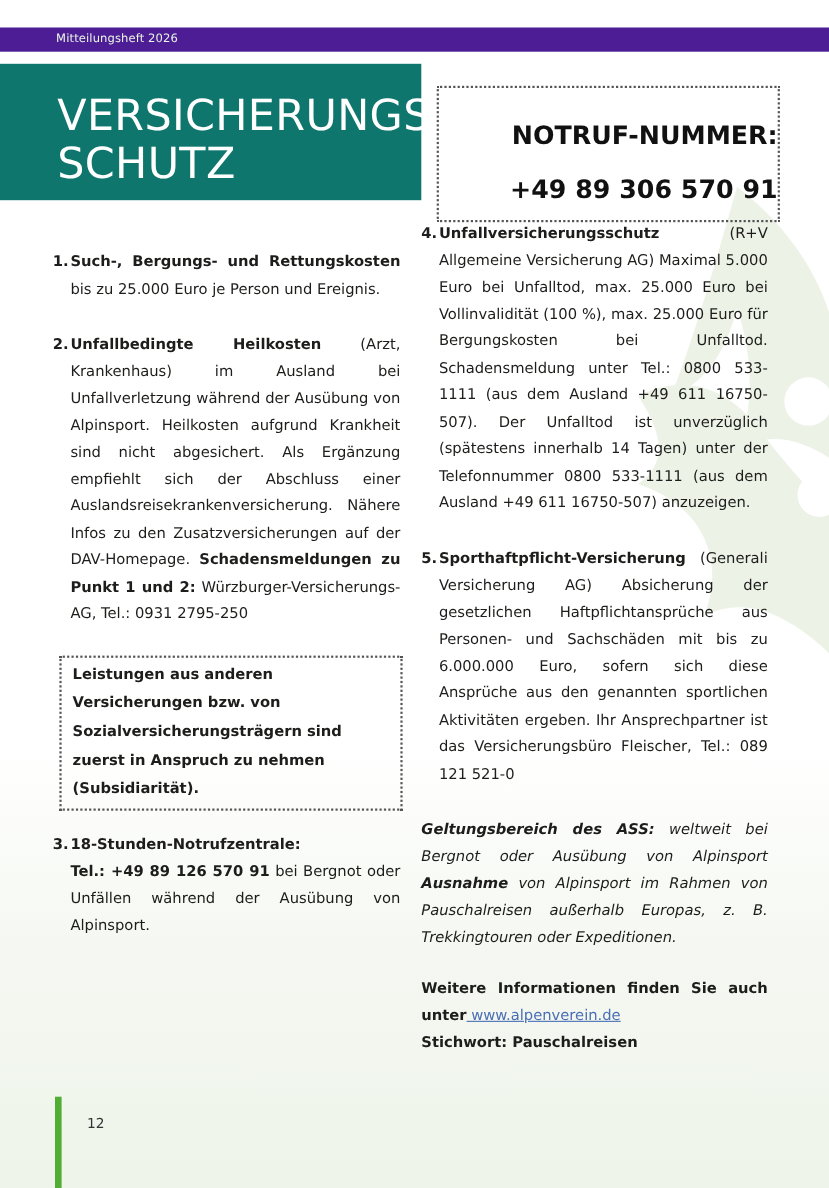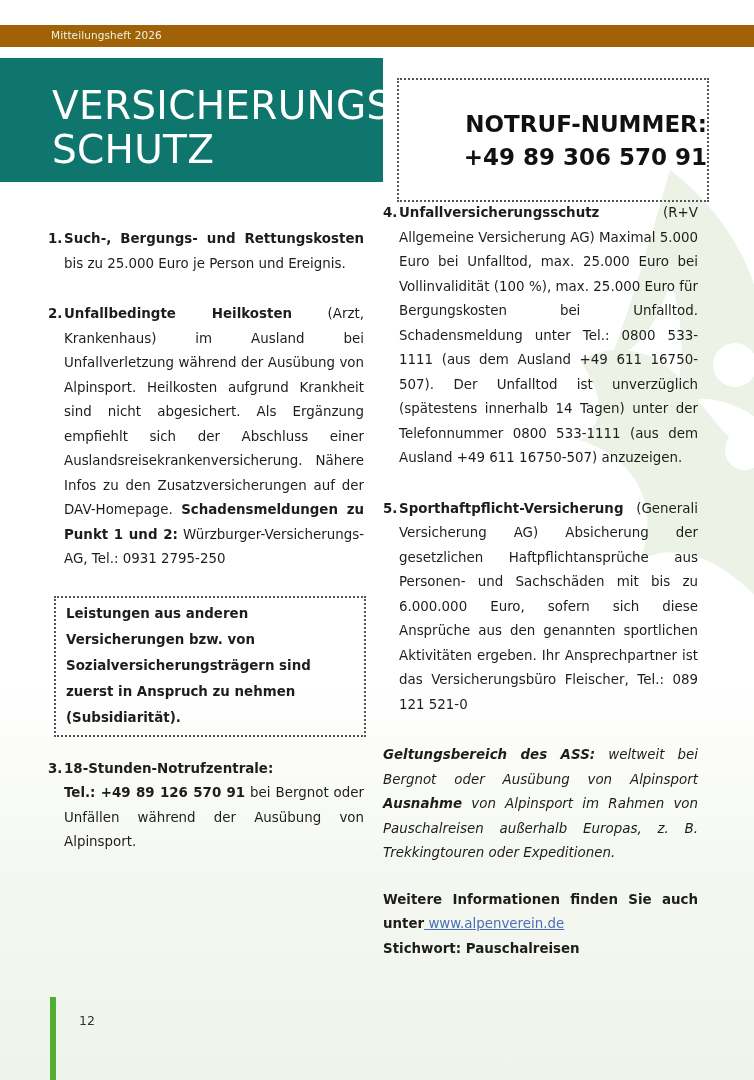--- a/index.html
+++ b/index.html
@@ -6,21 +6,21 @@
     html, body { width: 754px; height: 1080px; }
     body {
       position: relative;
       overflow: hidden;
       font-family: "DejaVu Sans", sans-serif;
       color: #1d1d1b;
       background: linear-gradient(to bottom, #ffffff 0px, #ffffff 680px, #f5f8f2 860px, #eef4ea 1080px);
     }
     .top-bar {
       position: absolute; left: 0; top: 25px; width: 754px; height: 22px;
-      background: #a16207;
+      background: #4c1d95;
     }
     .top-bar .header-text {
       position: absolute; left: 51px; top: 4px;
       font-size: 10.5px; color: #e8f5e2; letter-spacing: 0.1px;
     }
     .leaf-bg {
       position: absolute; left: 520px; top: 160px; width: 240px; height: 440px;
       pointer-events: none;
     }
     .title-block {
@@ -32,21 +32,21 @@
       font-size: 39px; line-height: 44px; color: #ffffff;
       font-weight: normal; letter-spacing: 0.3px;
     }
     .notruf-box {
       position: absolute; left: 397px; top: 78px; width: 312px; height: 124px;
       border: 2px dotted #555;
       text-align: right;
     }
     .notruf-box .notruf-label, .notruf-box .notruf-number {
       font-family: "DejaVu Sans", sans-serif;
-      font-weight: bold; font-size: 23px; line-height: 33px; color: #111;
+      font-weight: bold; font-size: 23px; line-height: 33px; color: #111; margin-top: 16px;
     }
     .notruf-box .notruf-label { margin-top: 28px; }
     .col {
       position: absolute; font-size: 13.4px; line-height: 24.5px;
     }
     .col-left { left: 48px; top: 201px; width: 316px; }
     .col-right { left: 383px; top: 201px; width: 315px; }
     .intro { font-weight: bold; text-align: justify; }
     .item { display: flex; text-align: justify; }
     .item .num { font-weight: bold; width: 16px; flex: 0 0 16px; }

